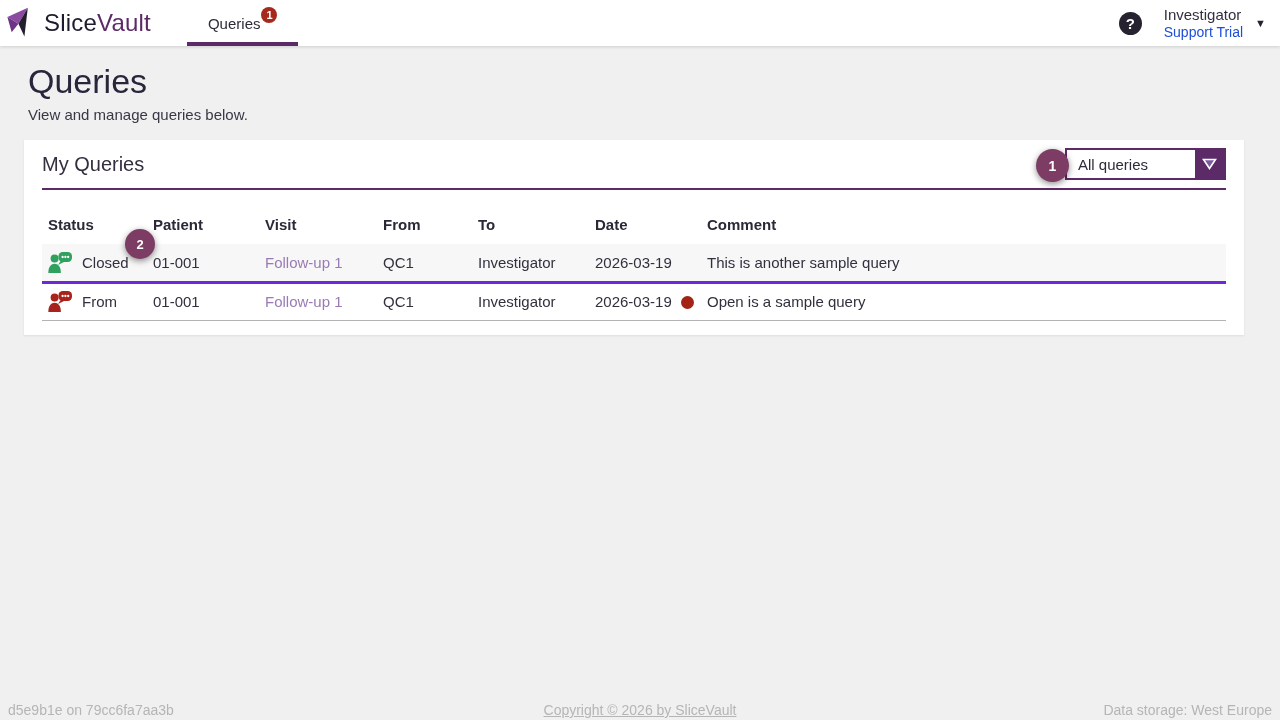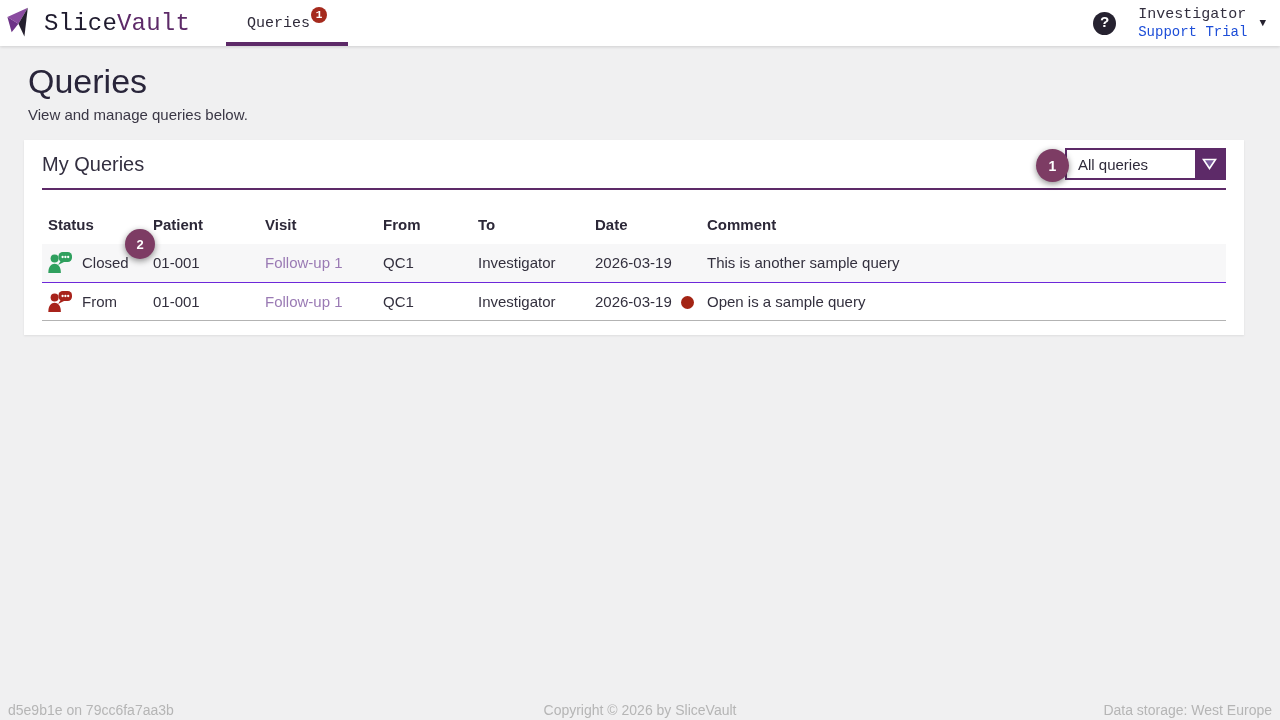--- a/index.html
+++ b/index.html
@@ -4,21 +4,21 @@
 <style>
   * { margin:0; padding:0; box-sizing:border-box; }
   html,body { width:1280px; height:720px; overflow:hidden; }
   body {
     font-family:"Liberation Sans","DejaVu Sans",sans-serif;
     background:#f0f0f1; color:#33303e; position:relative;
   }
   
   header[data-name="top-bar"]{
     height:46px; background:#fff; display:flex; align-items:stretch;
-    box-shadow:0 1px 3px rgba(0,0,0,.14); position:relative; z-index:5;font-family:Liberation Mono, monospace;
+    box-shadow:0 1px 3px rgba(0,0,0,.14); position:relative; z-index:5;
   }
   .brand{ display:flex; align-items:center; padding-left:4px; }
   .brand svg{ width:34px; height:38px; margin-right:6px; }
   .brand-text{ font-size:24px; letter-spacing:.2px; color:#1f1b2e; }
   .brand-accent{ color:var(--accent-purple,#7b3f94); }
   nav{ display:flex; margin-left:36px; }
   .nav-item{
     display:flex; align-items:center; padding:0 21px; font-size:15px;
     color:#2f2b3a; cursor:pointer; position:relative; text-decoration:none;
   }
@@ -63,21 +63,21 @@
   .select-value{ flex:1; display:flex; align-items:center; padding-left:11px; font-size:15px; color:#2f2b3a; }
   .select-arrow{
     width:29px; background:var(--accent-purple,#5d2a68);
     display:flex; align-items:center; justify-content:center;
   }
   
   table{ width:100%; border-collapse:collapse; table-layout:fixed; margin-top:18px; }
   th{ text-align:left; font-size:15px; font-weight:700; color:#2c2838;
       padding:8px 0 11px 6px; }
   td{ font-size:15px; color:#33303e; padding:0 0 0 6px; height:38px; vertical-align:middle; }
-  tr.even td{ background:#f7f7f8; border-bottom:1px solid #6d28d9; }
+  tr.even td{ background:#f7f7f8; border-bottom:3px solid #6d28d9; }
   tr.odd td{ background:#fff; border-bottom:1px solid #b3b3b3; }
   td.c-status{ white-space:nowrap; }
   .status-icon{ width:24px; height:21px; vertical-align:-5px; margin-right:10px; }
   .status-icon.closed .pfill{ fill:var(--status-closed-green,#2fa05e); }
   .status-icon.open .pfill{ fill:var(--status-open-red,#a8231b); }
   td a{ color:var(--link-purple,#9a7ab4); text-decoration:none; cursor:pointer; }
   .dot{
     display:inline-block; width:13px; height:13px; border-radius:50%;
     background:var(--unread-dot-red,#a32414); margin-left:9px; vertical-align:-2px;
   }
@@ -89,21 +89,21 @@
     box-shadow:0 2px 6px rgba(0,0,0,.45); z-index:10;
   }
   #annot1{ width:33px; height:33px; left:1012px; top:9px; font-size:14px; }
   #annot2{ width:30px; height:30px; left:101px; top:89px; font-size:13px; }
   
   footer{
     position:absolute; left:0; right:0; bottom:2px; display:flex;
     padding:0 8px; font-size:14px; color:#b5b5b5;
   }
   footer span{ flex:1; }
-  footer .f-center{ text-align:center; }
+  footer .f-center{ text-align:center;text-decoration:underline; }
   footer .f-right{ text-align:right; }
 </style>
 </head>
 <body>
 
 <header data-name="top-bar">
   <div class="brand" data-name="brand">
     <svg data-name="slicevault-logo-icon" viewBox="0 0 40 40">
       <polygon points="28,2 4,13 17,21" fill="#8a4ba0"></polygon>
       <polygon points="28,2 17,21 24,36" fill="#241f2e"></polygon>

